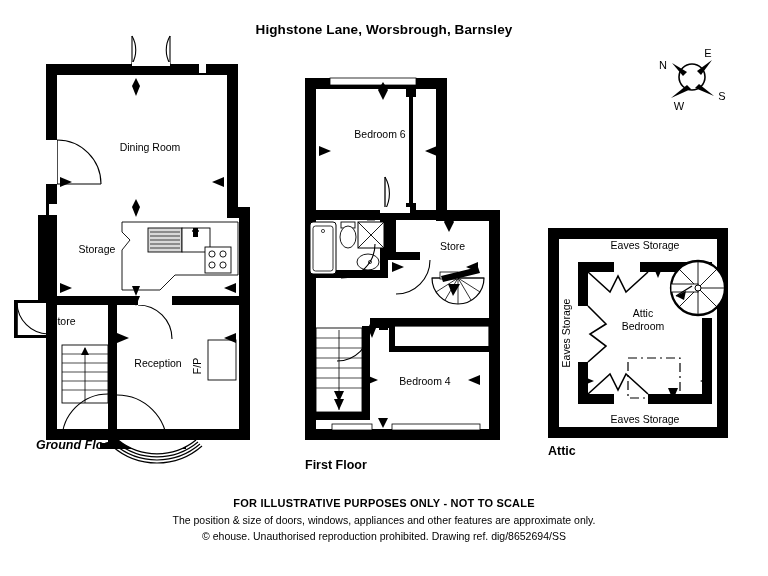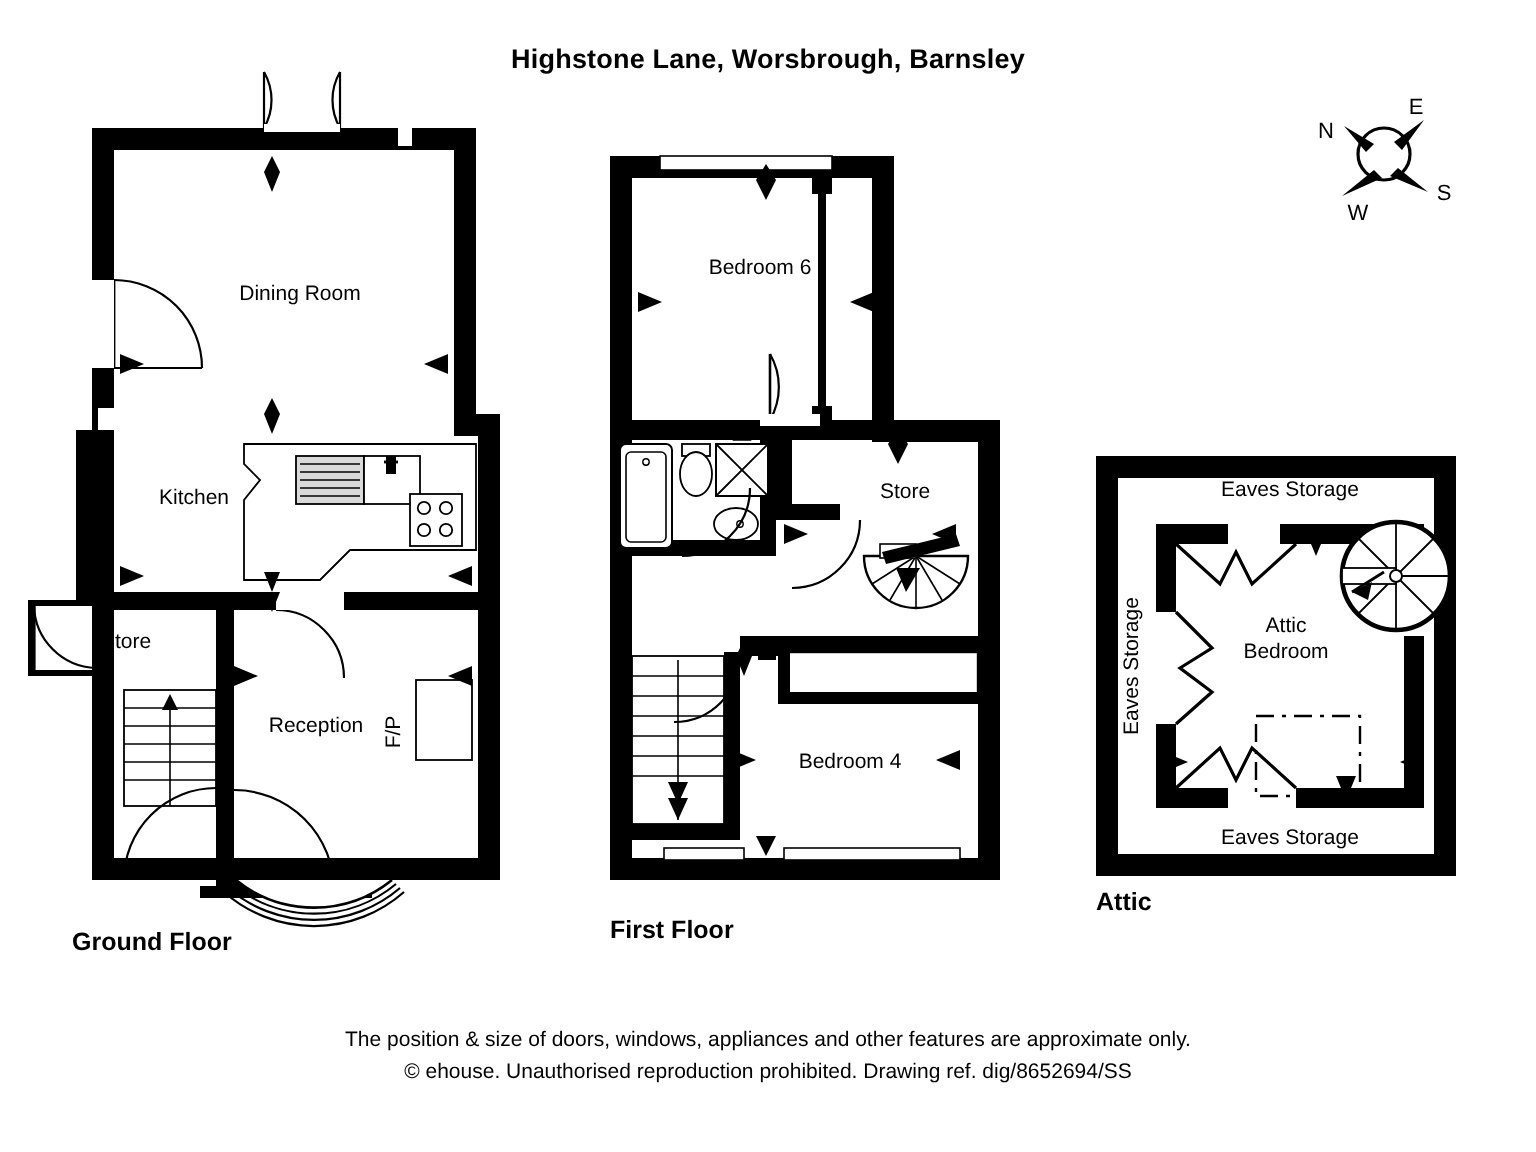--- a/index.html
+++ b/index.html
@@ -363,35 +363,36 @@
       <path d="M 714,96 L 699,84 L 695,88 Z" fill="#000"></path>
       <path d="M 671,98 L 687,85 L 691,89 Z" fill="#000"></path>
       <text class="compass-lbl" x="663" y="69" text-anchor="middle">N</text>
       <text class="compass-lbl" x="708" y="57" text-anchor="middle">E</text>
       <text class="compass-lbl" x="722" y="100" text-anchor="middle">S</text>
       <text class="compass-lbl" x="679" y="110" text-anchor="middle">W</text>
     </g>
   </svg>
 
   <div class="roomlabel" style="left:110px;top:141px;width:80px;">Dining Room</div>
-  <div class="roomlabel" style="left:67px;top:243px;width:60px;">Kitchen</div>
+  <div class="roomlabel" style="left:67px;top:243px;width:60px;">Storage</div>
   <div class="roomlabel" style="left:38px;top:315px;width:50px;">Store</div>
   <div class="roomlabel" style="left:122px;top:357px;width:72px;">Reception</div>
   <div class="roomlabel rot90" style="left:180px;top:360px;width:34px;">F/P</div>
 
   <div class="roomlabel" style="left:340px;top:128px;width:80px;">Bedroom 6</div>
   <div class="roomlabel" style="left:440px;top:240px;width:44px;text-align:left;">Store</div>
   <div class="roomlabel" style="left:385px;top:375px;width:80px;">Bedroom 4</div>
 
   <div class="roomlabel" style="left:590px;top:239px;width:110px;">Eaves Storage</div>
   <div class="roomlabel rot90" style="left:511px;top:327px;width:110px;">Eaves Storage</div>
   <div class="roomlabel" style="left:590px;top:413px;width:110px;">Eaves Storage</div>
   <div class="roomlabel two" style="left:608px;top:307px;width:70px;">Attic</div>
   <div class="roomlabel two" style="left:608px;top:320px;width:70px;">Bedroom</div>
 
-  <div class="floorlabel" style="left:36px;top:464px;">Ground Floor</div>
+  <div class="floorlabel" style="left:36px;top:438px;font-style:italic;">Ground Floor</div>
   <div class="floorlabel" style="left:305px;top:458px;">First Floor</div>
   <div class="floorlabel" style="left:548px;top:444px;">Attic</div>
 
+  <div class="footer f1">FOR ILLUSTRATIVE PURPOSES ONLY - NOT TO SCALE</div>
   <div class="footer f2">The position &amp; size of doors, windows, appliances and other features are approximate only.</div>
   <div class="footer f3">© ehouse. Unauthorised reproduction prohibited. Drawing ref. dig/8652694/SS</div>
 
 </div>
 
 </body></html>

